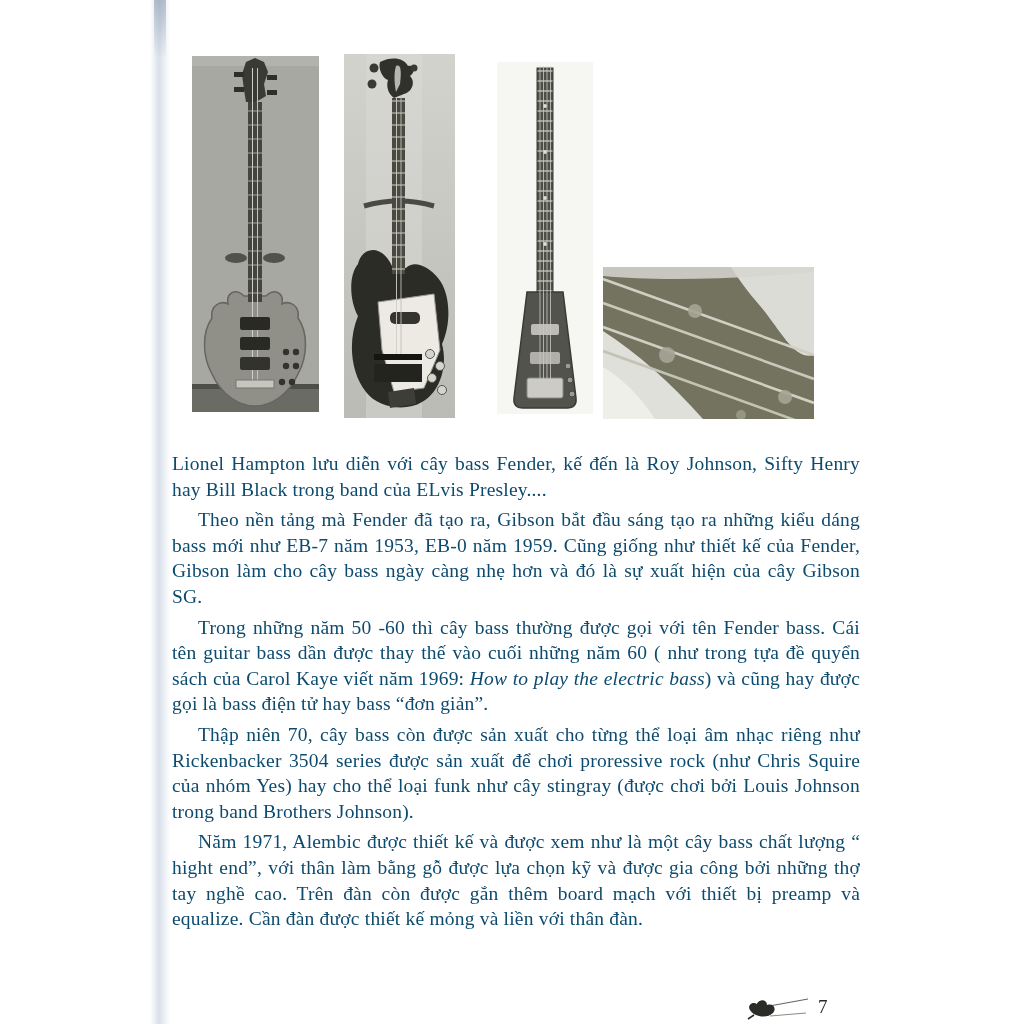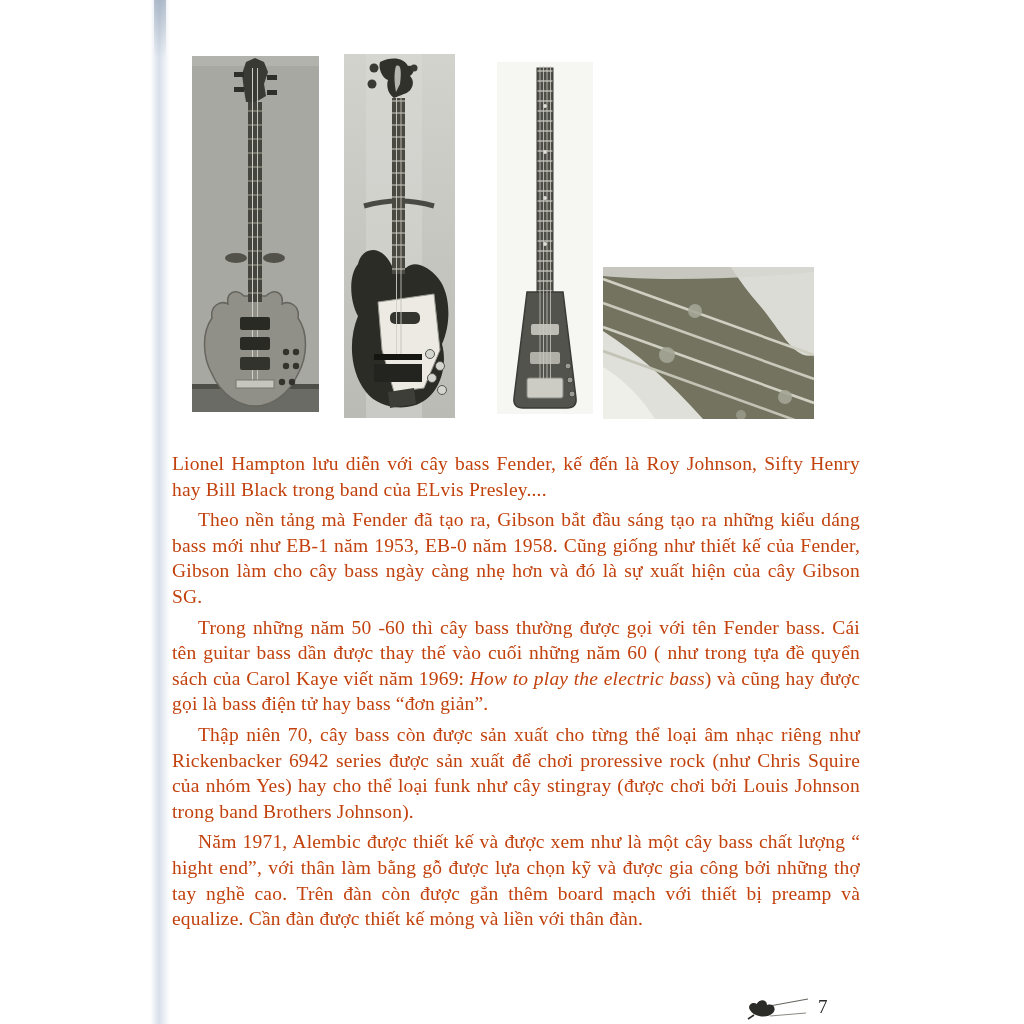--- a/index.html
+++ b/index.html
@@ -19,21 +19,21 @@
     pointer-events:none;
   }
   .photo{position:absolute;margin:0;padding:0;}
   .photo svg{display:block;}
   #photo1{left:192px;top:56px;}
   #photo2{left:344px;top:54px;}
   #photo3{left:497px;top:62px;}
   #photo4{left:603px;top:267px;}
   .text-block{
     position:absolute;left:172px;top:451px;width:688px;
-    color:#c2410c;font-size:19.5px;line-height:25.6px;
+    color:#0c4a6e;font-size:19.5px;line-height:25.6px;
     text-align:justify;letter-spacing:0.2px;
   }
   .para{margin:0 0 5px 0;text-indent:26px;}
   .para.first{text-indent:0;}
   .para em{}
   .footer{
     position:absolute;left:746px;top:992px;width:130px;height:30px;
     display:flex;align-items:center;
   }
   .pagenum{font-size:19px;color:#2a2a2a;margin-left:8px;}
@@ -182,23 +182,23 @@
 
     <circle cx="92" cy="44" r="7" fill="#a5a596" opacity="0.9"></circle>
     <circle cx="64" cy="88" r="8" fill="#a5a596" opacity="0.9"></circle>
     <circle cx="182" cy="130" r="7" fill="#a5a596" opacity="0.9"></circle>
     <circle cx="138" cy="148" r="5" fill="#9d9d8e" opacity="0.8"></circle>
   </svg>
 </figure>
 
 <div class="text-block">
   <p class="para first"><span>Lionel Hampton lưu diễn với cây bass Fender, kế đến là Roy Johnson, Sifty Henry hay Bill Black trong band của ELvis Presley....</span></p>
-  <p class="para"><span>Theo nền tảng mà Fender đã tạo ra, Gibson bắt đầu sáng tạo ra những kiểu dáng bass mới như EB-1 năm 1953, EB-0 năm 1958. Cũng giống như thiết kế của Fender, Gibson làm cho cây bass ngày càng nhẹ hơn và đó là sự xuất hiện của cây Gibson SG.</span></p>
+  <p class="para"><span>Theo nền tảng mà Fender đã tạo ra, Gibson bắt đầu sáng tạo ra những kiểu dáng bass mới như EB-7 năm 1953, EB-0 năm 1959. Cũng giống như thiết kế của Fender, Gibson làm cho cây bass ngày càng nhẹ hơn và đó là sự xuất hiện của cây Gibson SG.</span></p>
   <p class="para"><span>Trong những năm 50 -60 thì cây bass thường được gọi với tên Fender bass. Cái tên guitar bass dần được thay thế vào cuối những năm 60 ( như trong tựa đề quyển sách của Carol Kaye viết năm 1969: </span><em>How to play the electric bass</em><span>) và cũng hay được gọi là bass điện tử hay bass “đơn giản”.</span></p>
-  <p class="para"><span>Thập niên 70, cây bass còn được sản xuất cho từng thể loại âm nhạc riêng như Rickenbacker 6942 series được sản xuất để chơi proressive rock (như Chris Squire của nhóm Yes) hay cho thể loại funk như cây stingray (được chơi bởi Louis Johnson trong band Brothers Johnson).</span></p>
+  <p class="para"><span>Thập niên 70, cây bass còn được sản xuất cho từng thể loại âm nhạc riêng như Rickenbacker 3504 series được sản xuất để chơi proressive rock (như Chris Squire của nhóm Yes) hay cho thể loại funk như cây stingray (được chơi bởi Louis Johnson trong band Brothers Johnson).</span></p>
   <p class="para"><span>Năm 1971, Alembic  được thiết kế và được xem như là một cây bass chất lượng “ hight end”, với thân làm bằng gỗ được lựa chọn kỹ và được gia công bởi những thợ tay nghề cao. Trên đàn còn được gắn thêm board mạch với thiết bị preamp và equalize. Cần đàn được thiết kế mỏng và liền với thân đàn.</span></p>
 </div>
 
 <div class="footer">
   <svg width="64" height="26" viewBox="0 0 64 26">
     <line x1="18" y1="13" x2="62" y2="5" stroke="#666660" stroke-width="1.2"></line>
     <path d="M4,16 C1,12 6,7 11,10 C13,5 21,5 21,11 C27,9 31,14 27,19 C21,25 8,23 4,16 Z" fill="#2b2b27"></path>
     <path d="M11,10 C13,6 18,6 19,10 C19,13 14,14 11,10 Z" fill="#2b2b27"></path>
     <line x1="8" y1="21" x2="2" y2="25" stroke="#2b2b27" stroke-width="1.6"></line>
     <line x1="24" y1="22" x2="60" y2="19" stroke="#8a8a84" stroke-width="1"></line>

